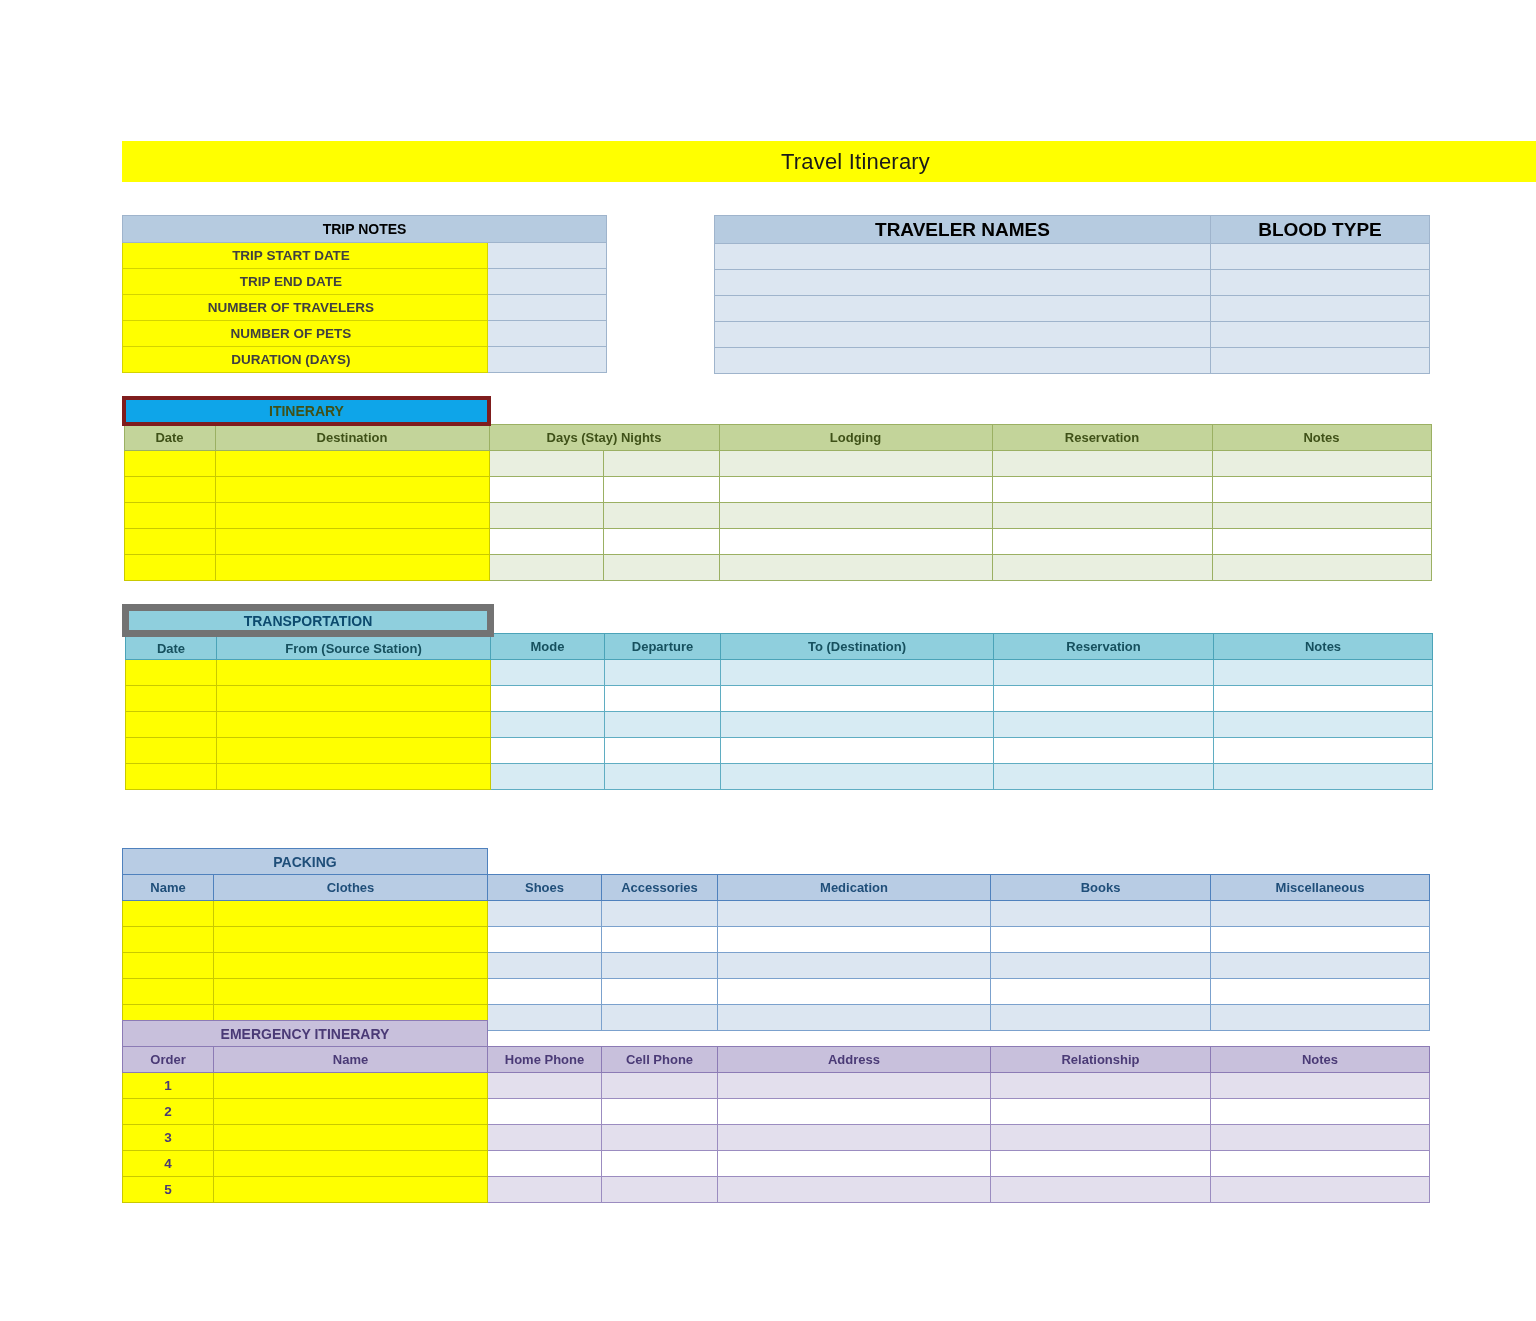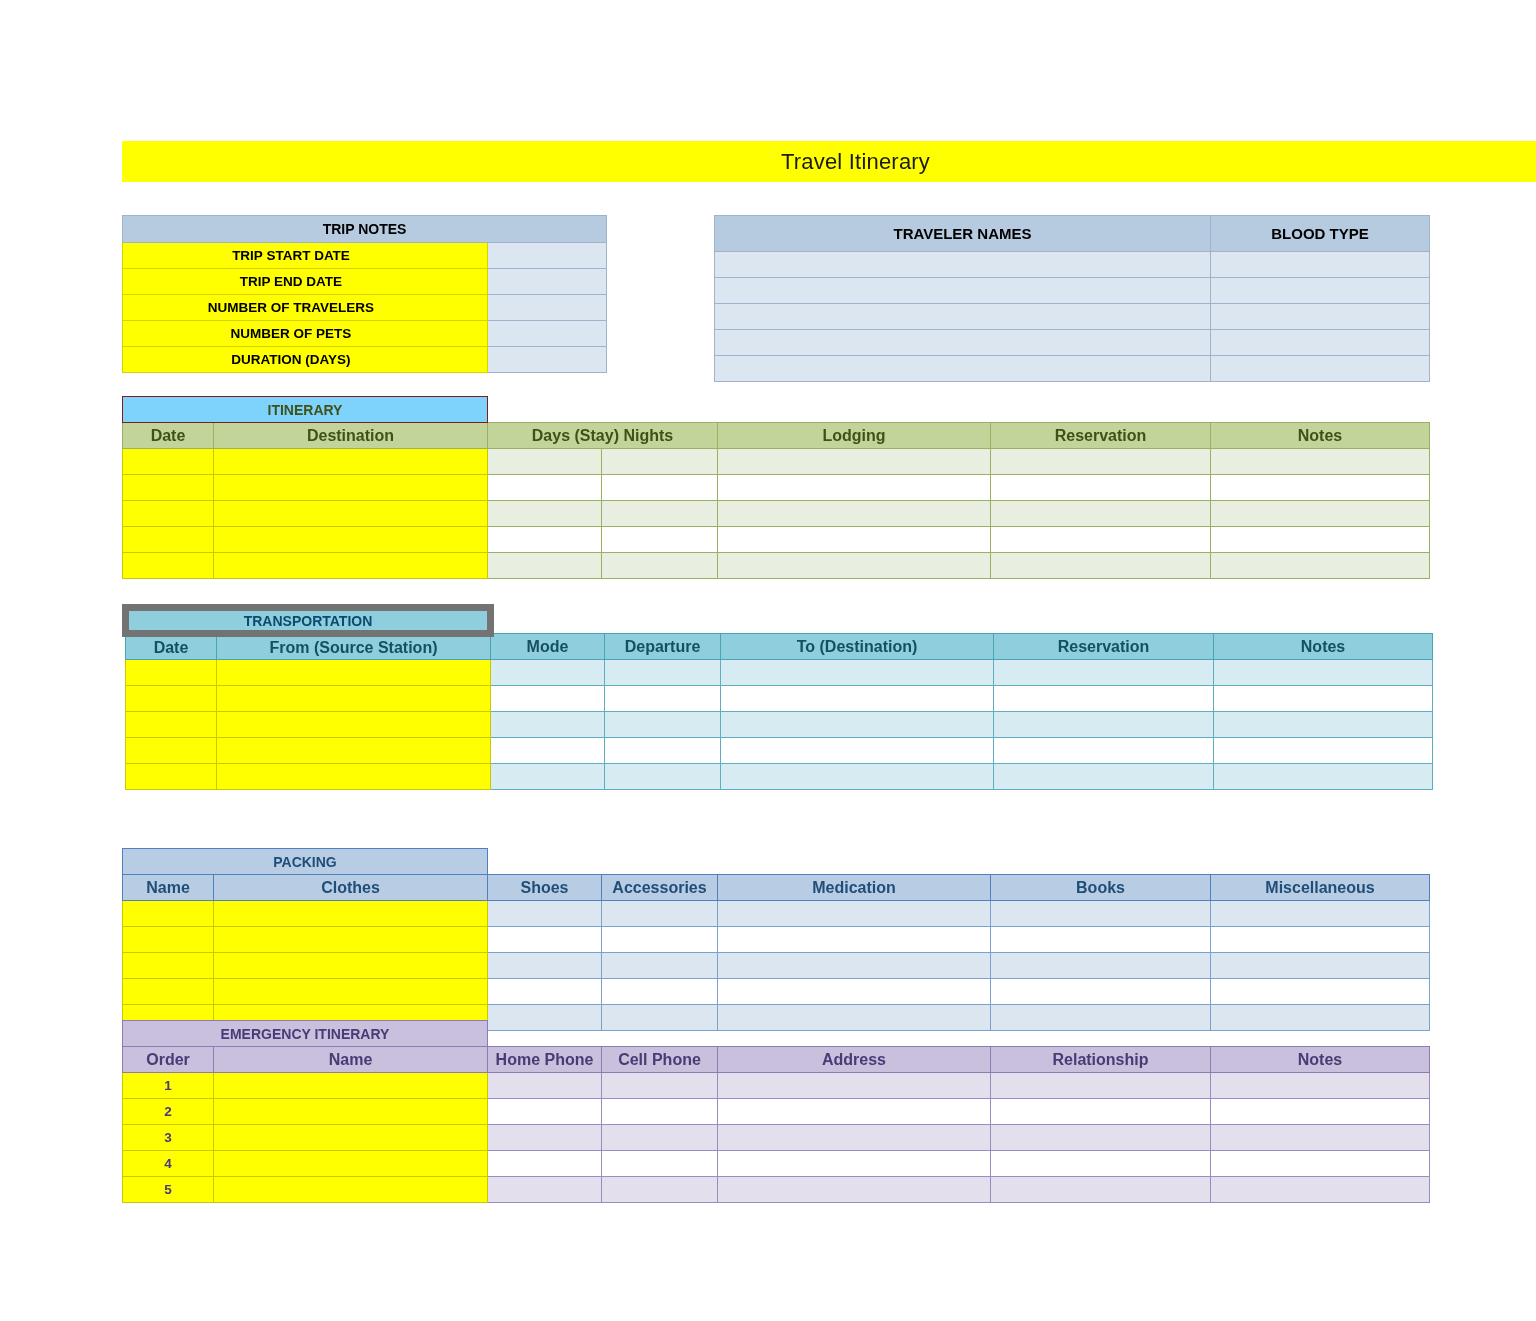--- a/index.html
+++ b/index.html
@@ -67,74 +67,74 @@
     background: #b6cbe0;
     border: 1px solid #9fb4cc;
     color: #000000;
     font-size: 14px;
     margin-left: 8px;
   }
   #trip-notes-table .tn-label {
     height: 26px;
     background: #ffff00;
     border: 1px solid #d4d400;
-    color: #000000;
+    color: #404040;
     text-align: center;
     padding-right: 28px;
     font-size: 13.5px;
   }
   #trip-notes-table .tn-value {
     height: 26px;
     background: #dce6f1;
     border: 1px solid #9fb4cc;
   }
 
   
   #traveler-table {
     left: 714px;
     top: 215px;
     width: 715px;
   }
   #traveler-table .tv-head {
-    height: 36px;
+    height: 28px;
     background: #b6cbe0;
     border: 1px solid #9fb4cc;
     color: #000000;
-    font-size: 15px;
+    font-size: 19px;
   }
   #traveler-table .tv-cell {
     height: 26px;
     background: #dce6f1;
     border: 1px solid #9fb4cc;
   }
 
   
   .sec-banner-row td {
     height: 26px;
     font-size: 14px;
   }
   .sec-head-row td {
     height: 26px;
-    font-size: 16px;
+    font-size: 13px;
   }
   .sec-body-row td {
     height: 26px;
   }
   .blank-cell {
     background: transparent;
     border: none !important;
   }
   .yellow-cell {
     background: #ffff00;
   }
 
   
   #itinerary-table { left: 122px; top: 396px; width: 1307px; }
   #itinerary-table .banner {
-    background: #7dd3fc; border: 1px solid #7f1d1d; color: #3f5118;
+    background: #0ea5e9; border: 4px solid #7f1d1d; color: #3f5118;
   }
   #itinerary-table .hcell {
     background: #c3d49a; border: 1px solid #9bb063; color: #3f5118;
   }
   #itinerary-table .yellow-cell { border: 1px solid #c9c900; }
   #itinerary-table .body-a { background: #e9efe0; border: 1px solid #9bb063; }
   #itinerary-table .body-b { background: #ffffff; border: 1px solid #9bb063; }
 
   
   #transportation-table { left: 122px; top: 604px; width: 1307px; }

